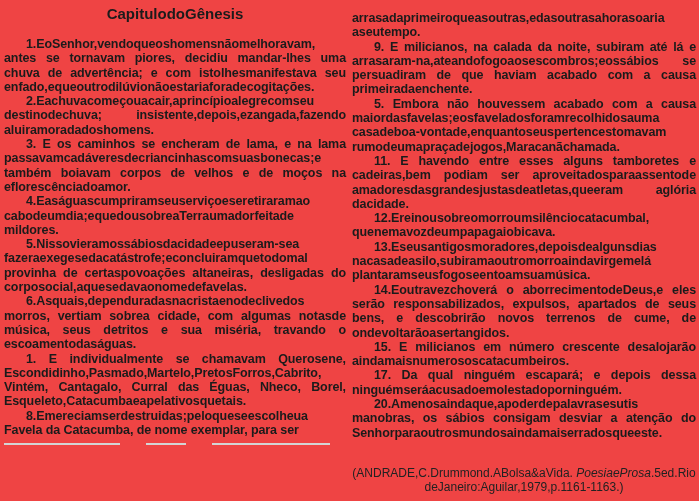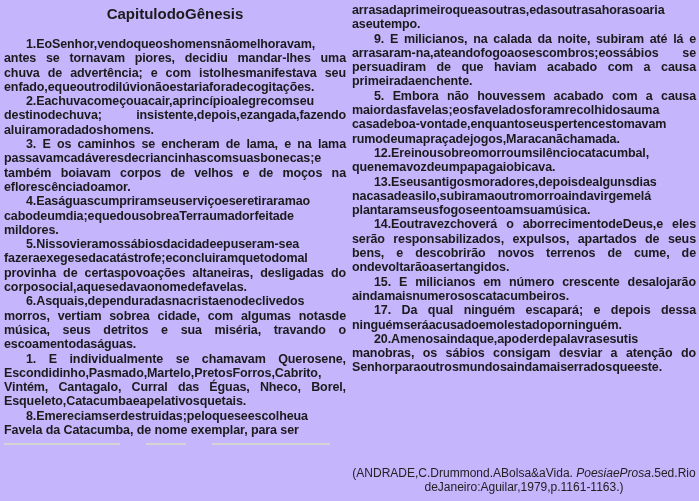--- a/index.html
+++ b/index.html
@@ -1,20 +1,20 @@
 <!DOCTYPE html>
 <html><head>
 <meta charset="utf-8">
 <style>
   html, body { margin: 0; padding: 0; background: #ffffff; }
   .page {
     position: relative;
     width: 699px;
     height: 501px;
-    background: #c4b5fd;
+    background: #ef4444;
     color: #1b1b1b;
     font-family: "Liberation Sans", "DejaVu Sans", sans-serif;
     overflow: hidden;
   }
   .col { position: absolute; top: 3px; }
   .col-left  { left: 4px;   width: 342px; }
   .col-right { left: 352px; width: 344px; }
   .title {
     font-size: 15px;
     font-weight: bold;
@@ -26,21 +26,21 @@
     font-size: 12.5px;
     font-weight: bold;
     line-height: 14.3px;
     text-align: justify;
     text-indent: 22px;
     letter-spacing: -0.1px;
     word-break: break-word;
     overflow-wrap: anywhere;
     hyphens: none;
   }
-  p.cont { text-indent: 0; }
+  p.cont { text-indent: 0; margin-top: 8px; }
   .artifact { margin-top: 6px; display: flex; gap: 26px; }
   .artifact span { display: block; height: 2px; background: #d4d4d4; }
   .artifact span:nth-child(1) { width: 116px; }
   .artifact span:nth-child(2) { width: 40px; }
   .artifact span:nth-child(3) { width: 118px; }
   .citation {
     position: absolute;
     left: 352px;
     top: 466px;
     width: 344px;
@@ -71,20 +71,21 @@
       <span></span>
       <span></span>
       <span></span>
     </div>
   </div>
 
   <div class="col col-right">
     <p class="body cont">arrasadaprimeiroqueasoutras,edasoutrasahorasoaria aseutempo.</p>
     <p class="body">9. E milicianos, na calada da noite, subiram até lá e arrasaram-na,ateandofogoaosescombros;eossábios se persuadiram de que haviam acabado com a causa primeiradaenchente.</p>
     <p class="body">5. Embora não houvessem acabado com a causa maiordasfavelas;eosfaveladosforamrecolhidosauma casadeboa-vontade,enquantoseuspertencestomavam rumodeumapraçadejogos,Maracanãchamada.</p>
+    <p class="body">11. E havendo entre esses alguns tamboretes e cadeiras,bem podiam ser aproveitadosparaassentode amadoresdasgrandesjustasdeatletas,queeram aglória dacidade.</p>
     <p class="body">12.Ereinousobreomorroumsilênciocatacumbal, quenemavozdeumpapagaiobicava.</p>
     <p class="body">13.Eseusantigosmoradores,depoisdealgunsdias nacasadeasilo,subiramaoutromorroaindavirgemelá plantaramseusfogoseentoamsuamúsica.</p>
     <p class="body">14.Eoutravezchoverá o aborrecimentodeDeus,e eles serão responsabilizados, expulsos, apartados de seus bens, e descobrirão novos terrenos de cume, de ondevoltarãoasertangidos.</p>
     <p class="body">15. E milicianos em número crescente desalojarão aindamaisnumerososcatacumbeiros.</p>
     <p class="body">17. Da qual ninguém escapará; e depois dessa ninguémseráacusadoemolestadoporninguém.</p>
     <p class="body">20.Amenosaindaque,apoderdepalavrasesutis manobras, os sábios consigam desviar a atenção do Senhorparaoutrosmundosaindamaiserradosqueeste.</p>
   </div>
 
   <div class="citation"><span>(ANDRADE,C.Drummond.ABolsa&amp;aVida. </span><i>PoesiaeProsa</i><span>.5ed.Rio deJaneiro:Aguilar,1979,p.1161-1163.)</span></div>
 

